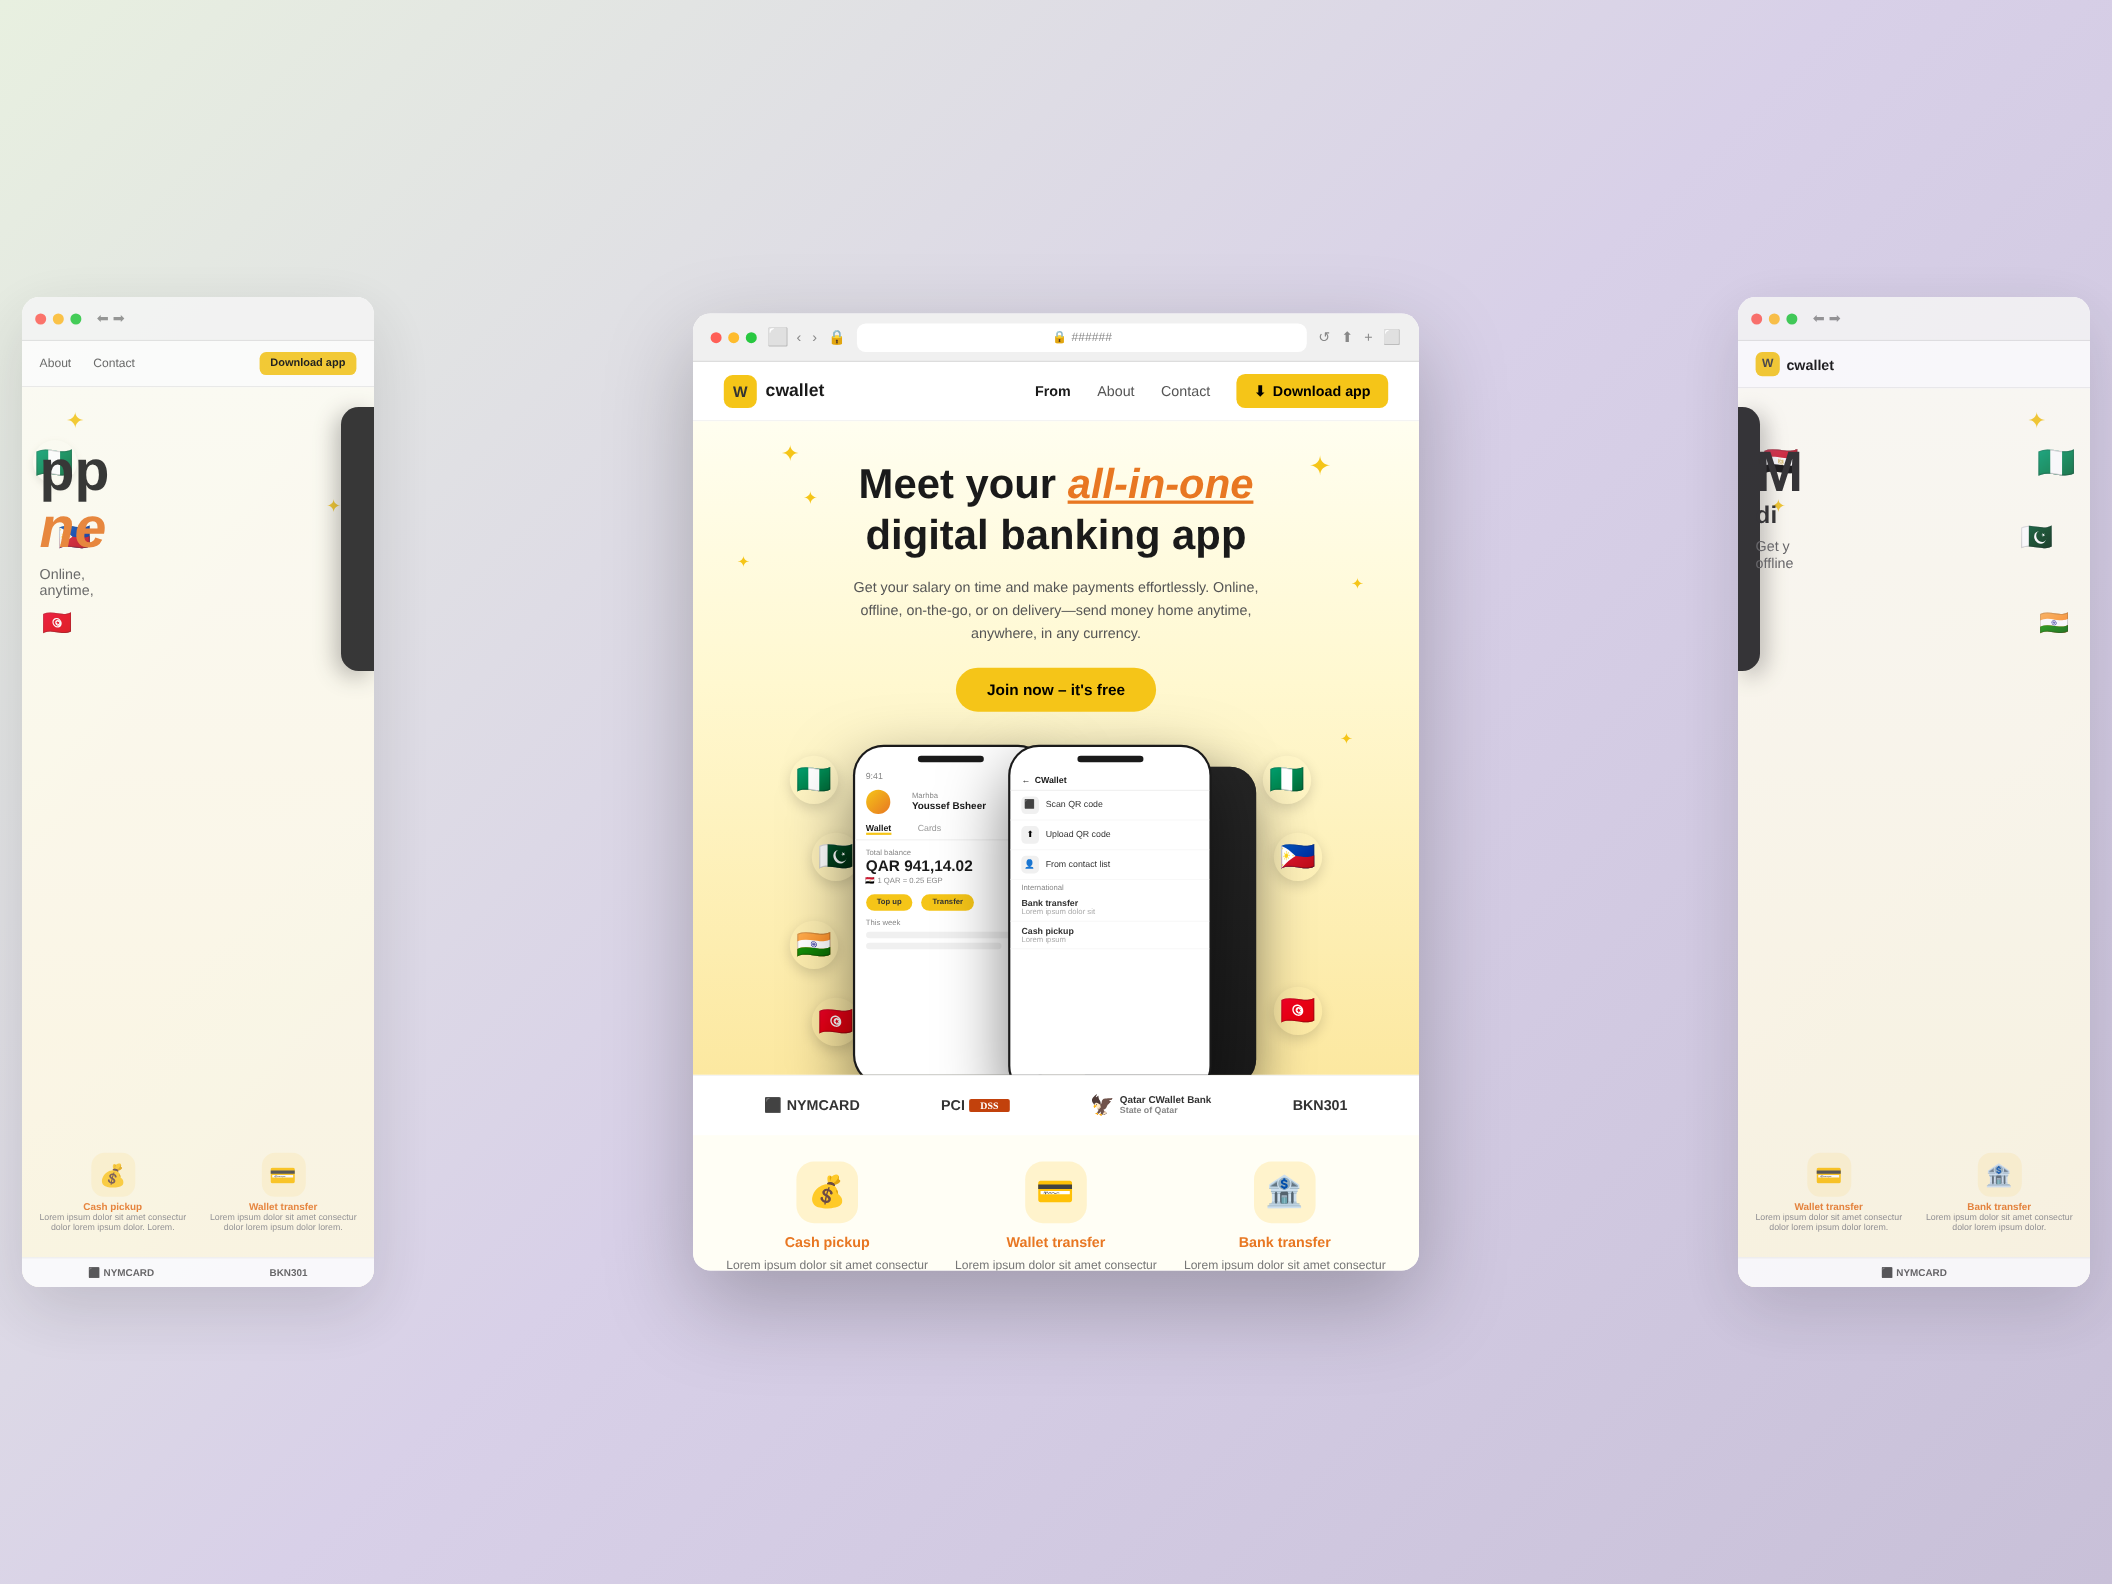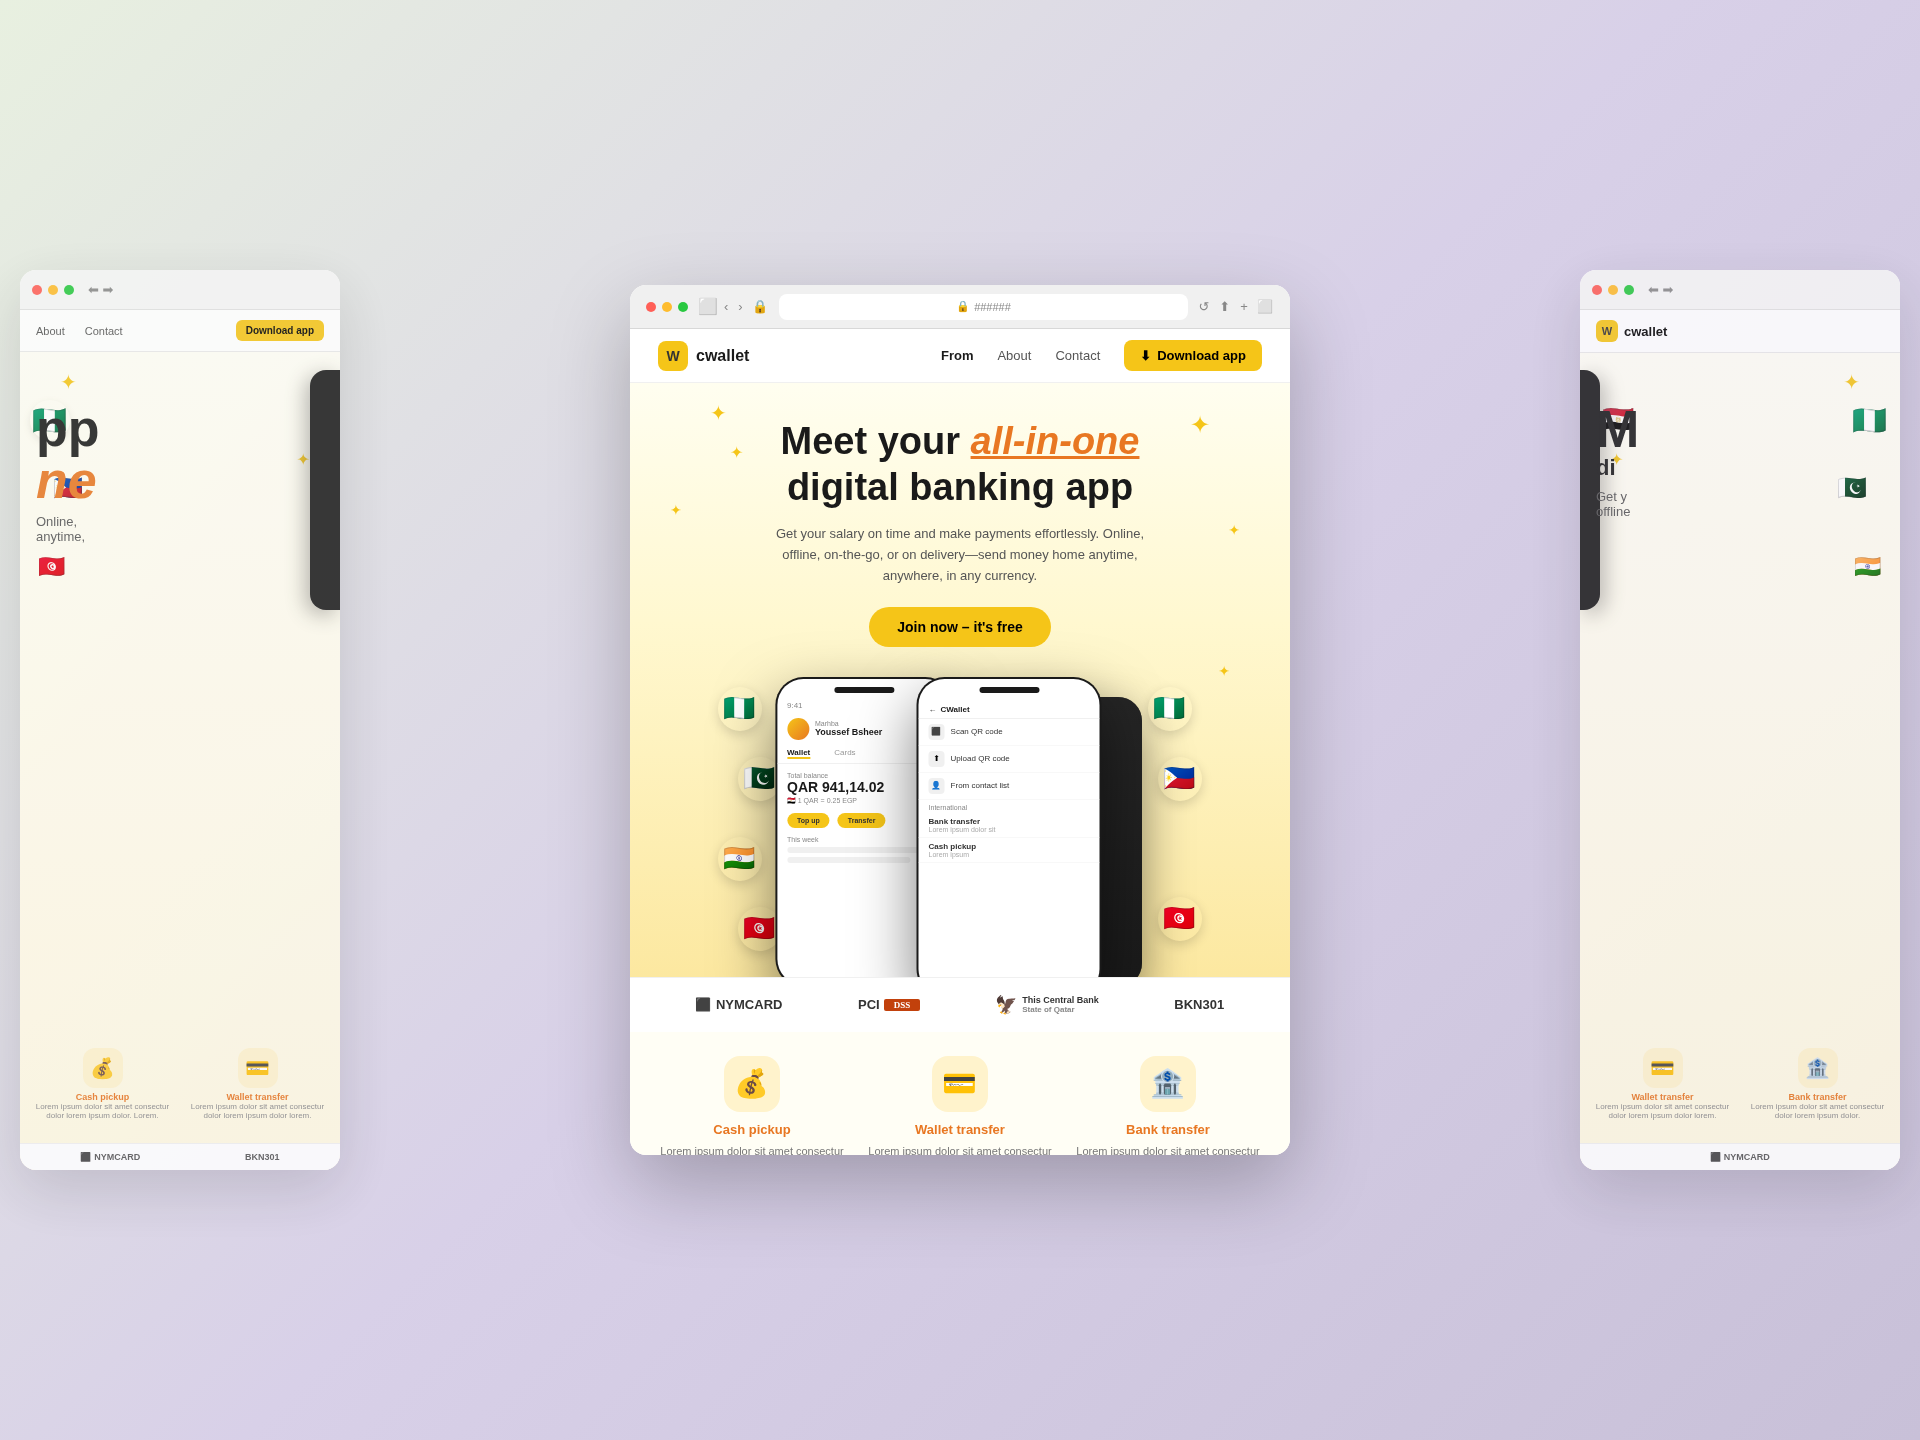--- a/index.html
+++ b/index.html
@@ -288,21 +288,21 @@
     .phone-header {
       padding: 4px 10px;
       font-size: 8px;
       color: #888;
       display: flex;
       justify-content: space-between;
     }
     .phone-user {
       display: flex;
       align-items: center;
-      gap: 6px;
+      gap: 20px;
       padding: 4px 10px;
     }
     .user-avatar {
       width: 22px;
       height: 22px;
       border-radius: 50%;
       background: linear-gradient(135deg, #f5c518, #e87722);
     }
     .user-info { font-size: 8px; }
     .user-name { font-weight: 700; color: #1a1a1a; font-size: 9px; }
@@ -671,21 +671,21 @@
       <span>⬛</span>
       <span>NYMCARD</span>
     </div>
     <div class="partner-logo">
       <span>PCI</span>
       <span style="font-size:9px;background:#c2410c;color:white;padding:1px 10px;border-radius:2px;font-family:Liberation Serif, serif;">DSS</span>
     </div>
     <div class="partner-logo">
       <span style="font-size:18px;">🦅</span>
       <div style="font-size:9px;">
-        <div>This Central Bank</div>
+        <div>Qatar CWallet Bank</div>
         <div style="font-size:8px;color:#888;">State of Qatar</div>
       </div>
     </div>
     <div class="partner-logo">
       <span>BKN301</span>
     </div>
   </div>
 
   <div class="features">
     <div class="feature-card">

